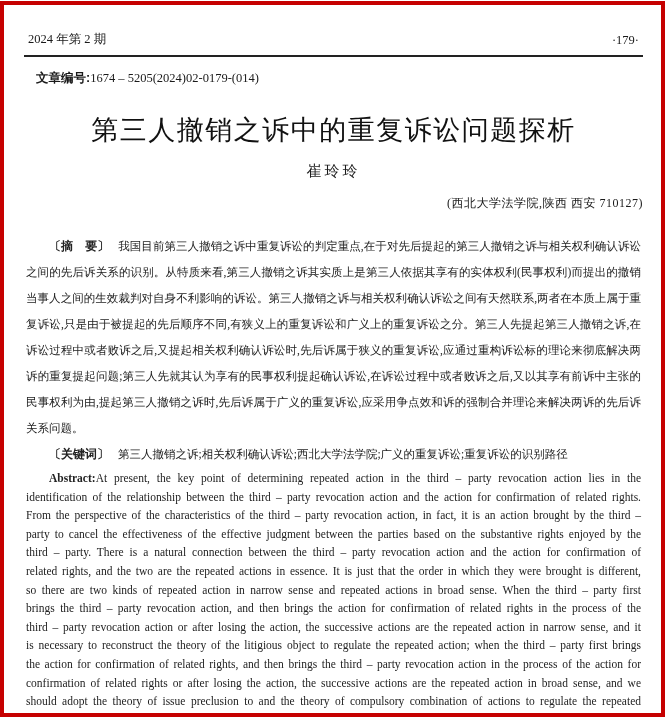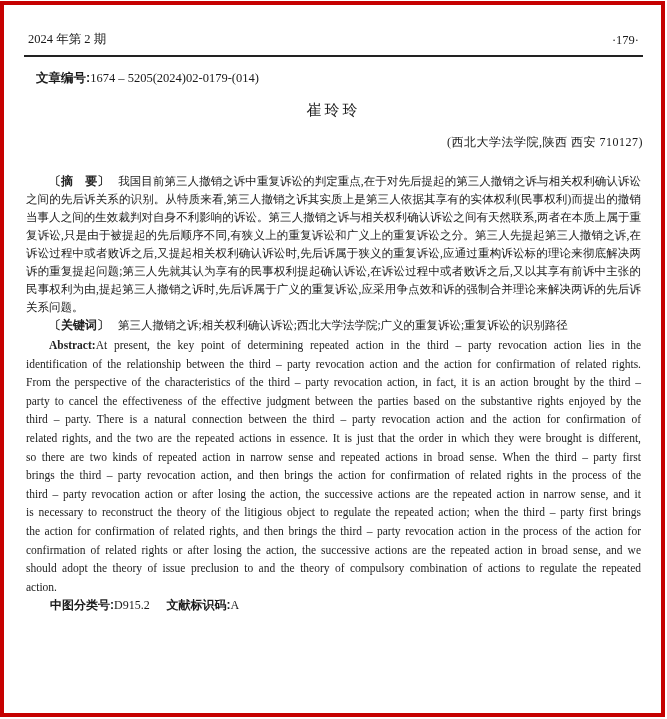--- a/index.html
+++ b/index.html
@@ -35,21 +35,21 @@
     text-align: center; font-size: 27px; font-weight: 400;
     letter-spacing: 1.5px; margin: 25px 0 0 0; color: #111;
   }
   .author {
     text-align: center; font-size: 15px; margin-top: 14px; letter-spacing: 3px;
   }
   .affil { text-align: right; font-size: 12px; margin-top: 14px; letter-spacing: .5px; }
   
   .zh-block { margin: 21px 2px 0 2px; }
   .p-zh {
-    margin: 0; font-size: 11.5px; line-height: 18px;
+    margin: 0; font-size: 11.5px; line-height: 26px;
     text-align: justify; text-indent: 2em; color: #222;
   }
   .p-zh .lbl-hei { font-size: 12px; }
   .gap-after { margin-right: .75em; }
   
   .p-en {
     margin: 2px 2px 0 2px; font-size: 11.5px; line-height: 18.6px;
     text-align: justify; text-indent: 2em; word-spacing: 1.5px; color: #222;
   }
   .b { font-weight: bold; }
@@ -62,20 +62,21 @@
 <div class="frame" style="border-color: rgb(198, 0, 0);">
 
   <div class="hdr">
     <span>2024 年第 2 期</span>
     <span>·179·</span>
   </div>
   <div class="hdr-rule"></div>
 
   <p class="artno"><span class="lbl-hei">文章编号:</span><span>1674 – 5205(2024)02-0179-(014)</span></p>
 
+  <h1 class="title">第三人撤销之诉中的重复诉讼问题探析</h1>
 
   <div class="author">崔玲玲</div>
   <div class="affil">(西北大学法学院,陕西 西安 710127)</div>
 
   <div class="zh-block">
     <p class="p-zh"><span class="lbl-hei gap-after">〔摘　要〕</span><span>我国目前第三人撤销之诉中重复诉讼的判定重点,在于对先后提起的第三人撤销之诉与相关权利确认诉讼之间的先后诉关系的识别。从特质来看,第三人撤销之诉其实质上是第三人依据其享有的实体权利(民事权利)而提出的撤销当事人之间的生效裁判对自身不利影响的诉讼。第三人撤销之诉与相关权利确认诉讼之间有天然联系,两者在本质上属于重复诉讼,只是由于被提起的先后顺序不同,有狭义上的重复诉讼和广义上的重复诉讼之分。第三人先提起第三人撤销之诉,在诉讼过程中或者败诉之后,又提起相关权利确认诉讼时,先后诉属于狭义的重复诉讼,应通过重构诉讼标的理论来彻底解决两诉的重复提起问题;第三人先就其认为享有的民事权利提起确认诉讼,在诉讼过程中或者败诉之后,又以其享有前诉中主张的民事权利为由,提起第三人撤销之诉时,先后诉属于广义的重复诉讼,应采用争点效和诉的强制合并理论来解决两诉的先后诉关系问题。</span></p>
     <p class="p-zh"><span class="lbl-hei gap-after">〔关键词〕</span><span>第三人撤销之诉;相关权利确认诉讼;西北大学法学院;广义的重复诉讼;重复诉讼的识别路径</span></p>
   </div>
 
   <p class="p-en"><span class="b">Abstract:</span><span>At present, the key point of determining repeated action in the third – party revocation action lies in the identification of the relationship between the third – party revocation action and the action for confirmation of related rights. From the perspective of the characteristics of the third – party revocation action, in fact, it is an action brought by the third – party to cancel the effectiveness of the effective judgment between the parties based on the substantive rights enjoyed by the third – party. There is a natural connection between the third – party revocation action and the action for confirmation of related rights, and the two are the repeated actions in essence. It is just that the order in which they were brought is different, so there are two kinds of repeated action in narrow sense and repeated actions in broad sense. When the third – party first brings the third – party revocation action, and then brings the action for confirmation of related rights in the process of the third – party revocation action or after losing the action, the successive actions are the repeated action in narrow sense, and it is necessary to reconstruct the theory of the litigious object to regulate the repeated action; when the third – party first brings the action for confirmation of related rights, and then brings the third – party revocation action in the process of the action for confirmation of related rights or after losing the action, the successive actions are the repeated action in broad sense, and we should adopt the theory of issue preclusion to and the theory of compulsory combination of actions to regulate the repeated action.</span></p>

